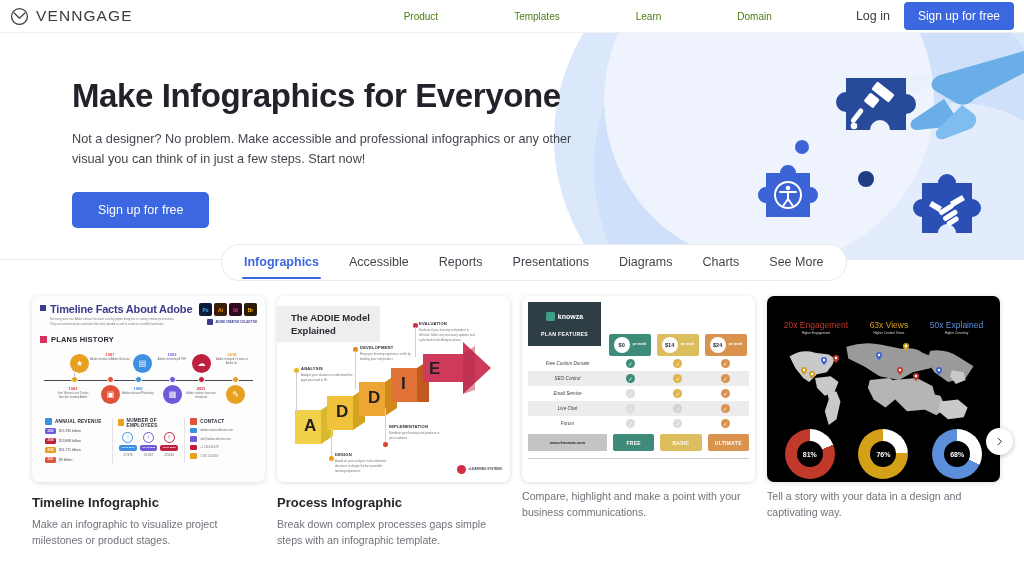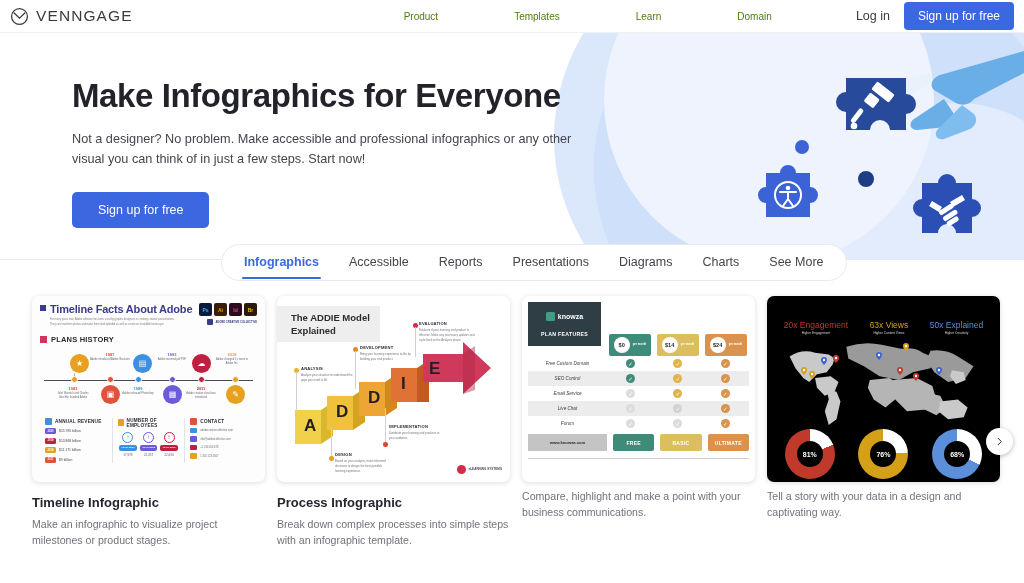--- a/index.html
+++ b/index.html
@@ -505,21 +505,21 @@
           <div class="t2-lbl-t">EVALUATION</div>
           <div class="t2-lbl-d">Evaluate if your learning end product is effective. Make any necessary updates and cycle back to the Analysis phase.</div>
         </div>
 
         <div class="t2-logo">
           <div class="t2-logo-c"></div>
           <div class="t2-logo-t">eLEARNING SYSTEMS</div>
         </div>
       </div>
       <div class="card-title">Process Infographic</div>
-      <div class="card-desc">Break down complex processes into simple steps with an infographic template.</div>
+      <div class="card-desc">Break down complex processes gaps simple steps with an infographic template.</div>
     </div>
 
     <div class="card">
       <div class="thumb t3">
         <div class="t3-top">
           <div class="t3-brandbox">
             <div class="t3-brand">
               <div class="t3-brand-ic"></div>
               <div class="t3-brand-t">knowza</div>
             </div>

